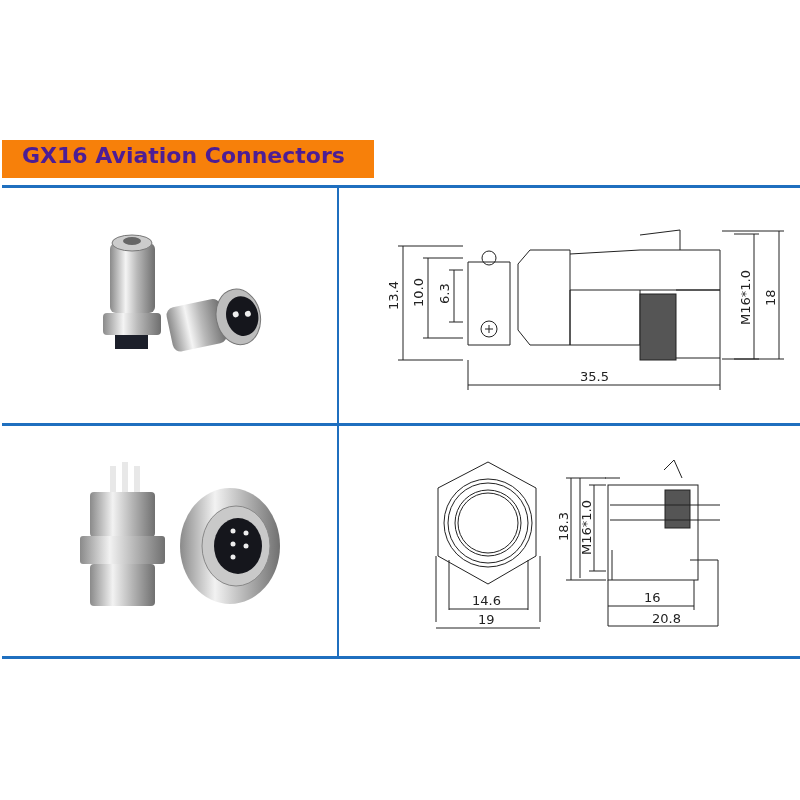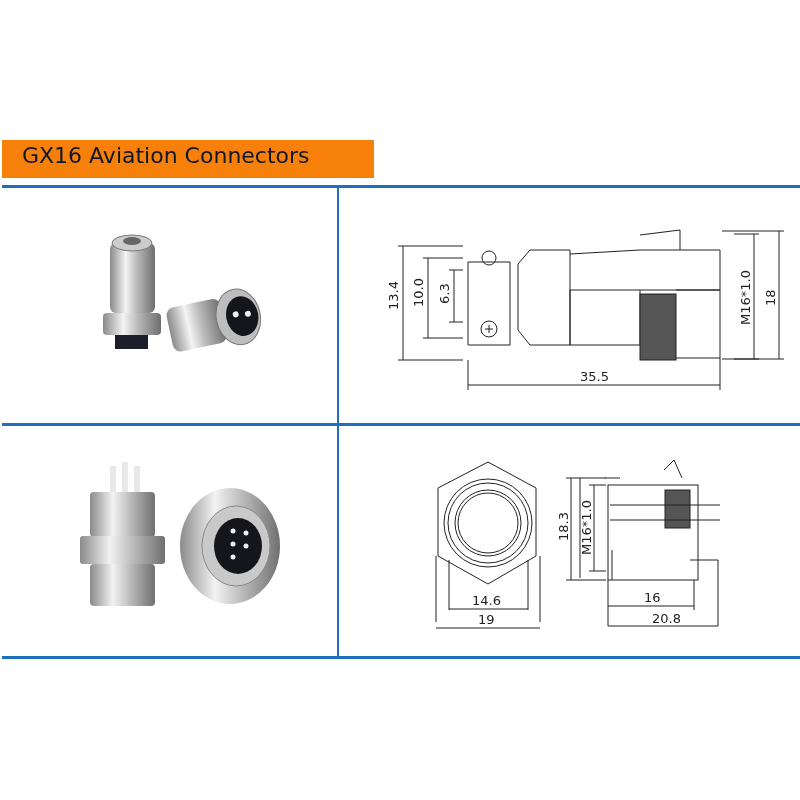--- a/index.html
+++ b/index.html
@@ -1,18 +1,18 @@
 <!DOCTYPE html>
 <html><head>
 <meta charset="utf-8">
 <style>
   html,body{margin:0;padding:0;background:#fff;}
   body{width:800px;height:800px;position:relative;overflow:hidden;font-family:"Liberation Sans",sans-serif;}
   .title-bar{position:absolute;left:2px;top:140px;width:372px;height:38px;background:#f7800a;}
-  .title-text{position:absolute;left:20px;top:3px;font-family:"DejaVu Sans",sans-serif;font-weight:normal;font-size:22px;color:#0f172a;white-space:nowrap;}
+  .title-text{position:absolute;left:20px;top:3px;font-family:"DejaVu Sans",sans-serif;font-weight:bold;font-size:22px;color:#4c1d95;white-space:nowrap;}
   .hline{position:absolute;left:2px;width:798px;height:3px;background:#1f6fbf;}
   .vline{position:absolute;left:337px;top:188px;width:2px;height:471px;background:#1f6fbf;}
   .cell{position:absolute;}
   svg text{font-family:"DejaVu Sans",sans-serif;}
 </style>
 </head>
 <body>
 
 <div class="title-bar">
   <span class="title-text">GX16 Aviation Connectors</span>

